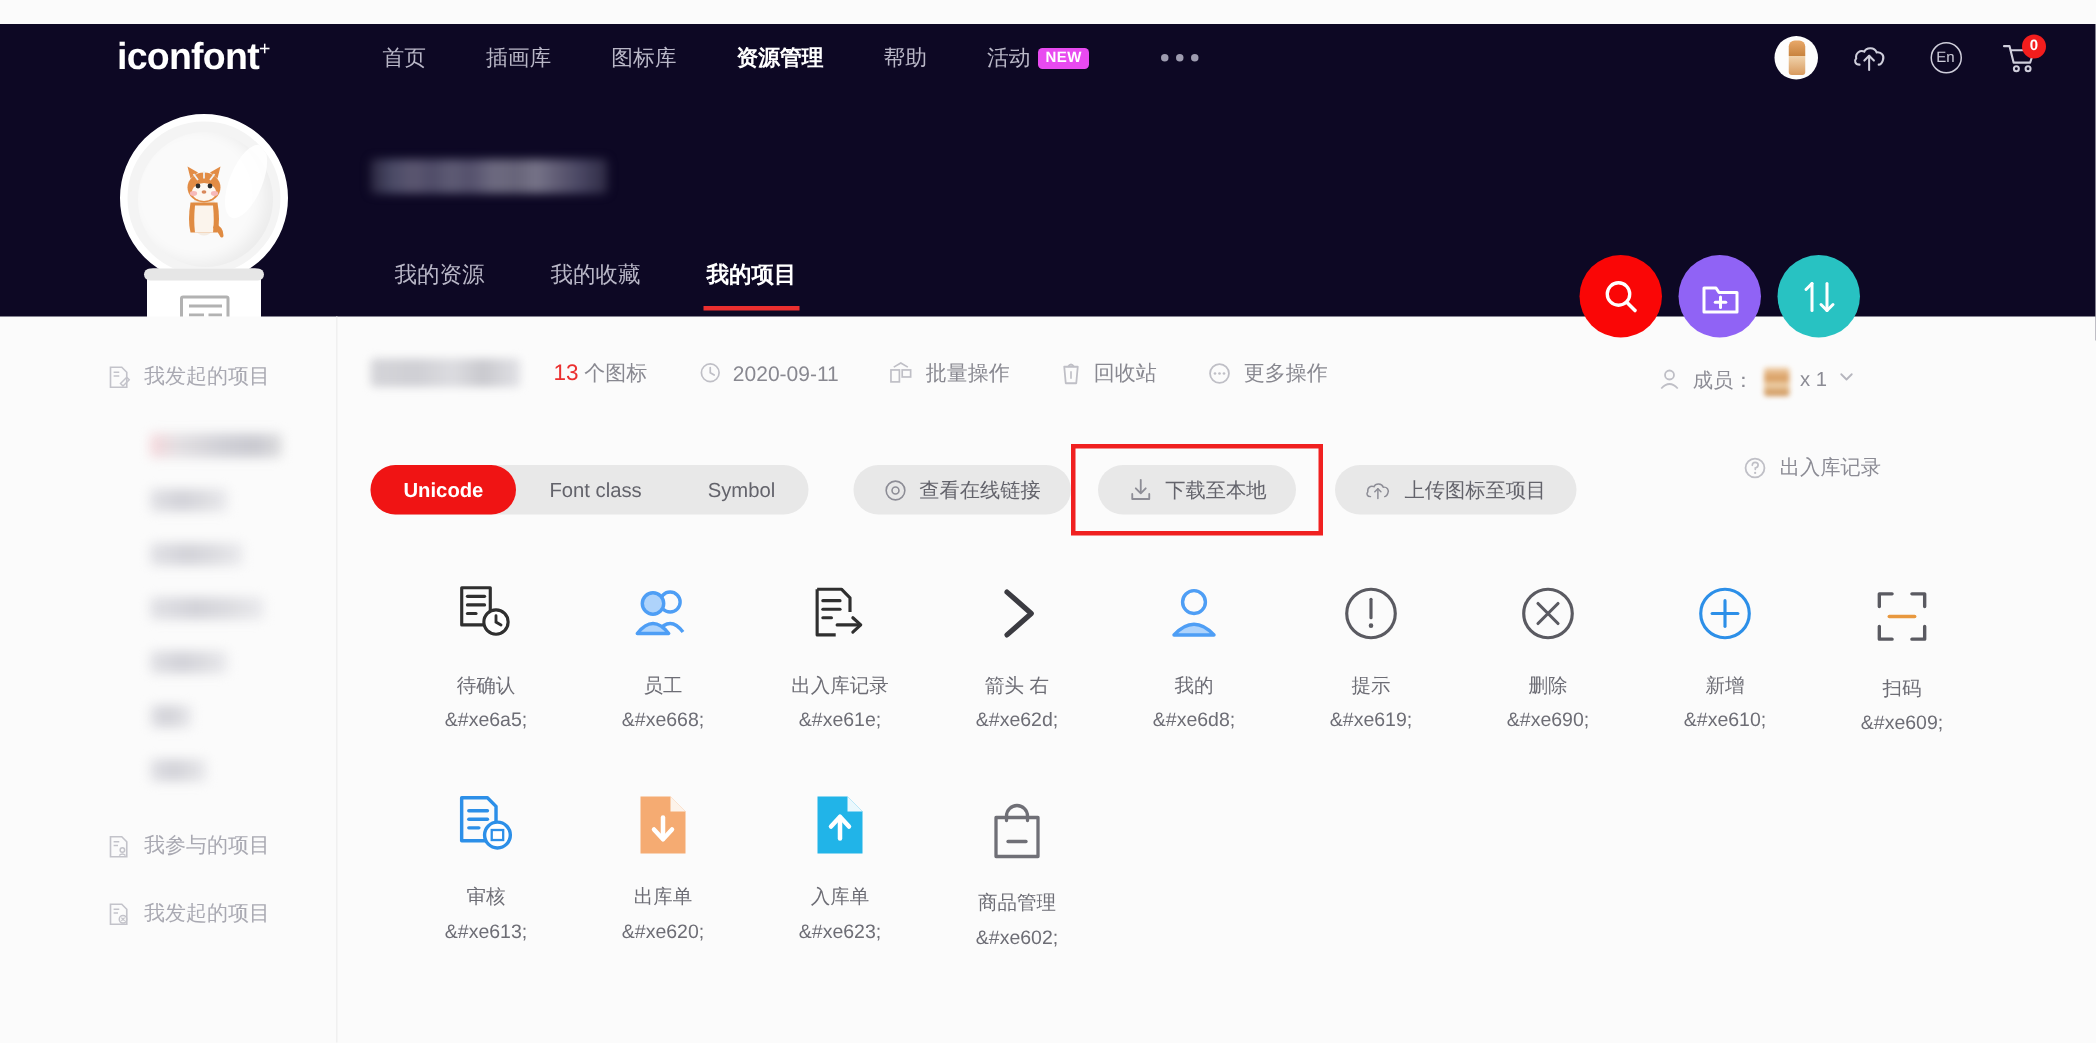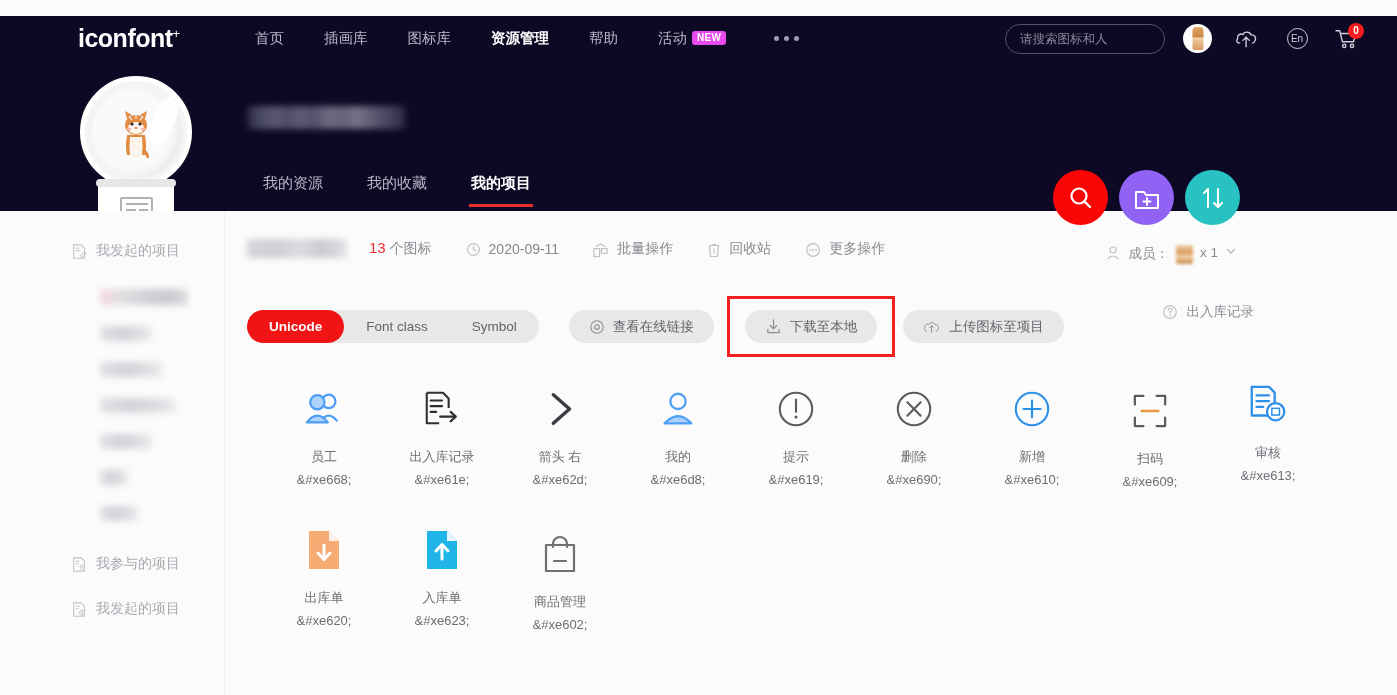--- a/index.html
+++ b/index.html
@@ -290,21 +290,21 @@
     border-radius: 3px;
     filter: blur(3px);
     background: linear-gradient(90deg,#d5d5d9 0%,#cfcfd4 30%,#dcdce0 55%,#c9c9ce 75%,#e2e2e6 100%);
   }
   .icon-count {
     margin-left: 22px;
     white-space: nowrap;
   }
   .icon-count b { color: #eb2f2f; font-weight: normal; font-size: 15px; }
   .pb-item {
-    display: flex; align-items: flex-end;
+    display: flex; align-items: center;
     gap: 8px;
     margin-left: 34px;
     cursor: pointer;
     white-space: nowrap;
   }
   .members {
     position: absolute; right: 160px; top: 34px;
     display: flex; align-items: flex-start;
     gap: 7px;
     font-size: 13.5px;
@@ -353,21 +353,21 @@
     gap: 8px;
     padding: 0 20px;
     font-size: 13.5px;
     color: #63636b;
     cursor: pointer;
     white-space: nowrap;
   }
   .redbox {
     border: 3px solid #f02020;
     padding: 11px 15px;
-    margin-left: 13px;
+    margin-left: 0;
     margin-right: 8px;
   }
   .help {
     position: absolute; right: 143px; top: 92px;
     display: flex; align-items: center;
     gap: 9px;
     font-size: 13.5px;
     color: #8b8b94;
     cursor: pointer;
   }
@@ -421,27 +421,20 @@
       <div class="navlink">帮助</div>
       <div class="navlink"><span>活动</span><span class="badge-new">NEW</span></div>
       <div class="navdots">
           <i></i>
           <i></i>
           <i></i>
         </div>
     </div>
 
     <div class="nav-right">
-      <div class="searchbox">
-        <input type="text" placeholder="请搜索图标和人" style="">
-        <svg width="15" height="15" viewBox="0 0 20 20">
-          <circle cx="8.5" cy="8.5" r="6" fill="none" stroke="#a4a2b4" stroke-width="1.5"></circle>
-          <line x1="13" y1="13" x2="18" y2="18" stroke="#a4a2b4" stroke-width="1.5" stroke-linecap="round"></line>
-        </svg>
-      </div>
 
       <div class="avatar-sm">
           <div class="fig"></div>
         </div>
 
       <div class="ico-btn">
         <svg width="24" height="20" viewBox="0 0 26 22">
           <path d="M5 15.5 C1.5 15.5 1 12.5 2.5 11 C1.8 7 5.5 4.5 8.5 6 C10 2.5 16 2.5 17.5 6.5 C21 6 23.5 9 22 12.5 C21.3 14.5 20 15.5 19 15.5" fill="none" stroke="#cfcedb" stroke-width="1.5" stroke-linecap="round"></path>
           <line x1="12" y1="19.5" x2="12" y2="9" stroke="#cfcedb" stroke-width="1.5" stroke-linecap="round"></line>
           <polyline points="8.5,12.5 12,9 15.5,12.5" fill="none" stroke="#cfcedb" stroke-width="1.5" stroke-linecap="round" stroke-linejoin="round"></polyline>
@@ -669,20 +662,34 @@
       <svg width="16" height="16" viewBox="0 0 16 16">
         <circle cx="8" cy="8" r="6.3" fill="none" stroke="#bfbfc6" stroke-width="1.2"></circle>
         <path d="M6.2 6.2 q0 -2 1.9 -2 q2 0 2 1.8 q0 1.5 -1.9 2 l0 1" fill="none" stroke="#bfbfc6" stroke-width="1.1" stroke-linecap="round"></path>
         <circle cx="8.1" cy="11.3" r="0.75" fill="#bfbfc6"></circle>
       </svg>
       <span>出入库记录</span>
     </div>
 
     <div class="grid">
 
+      <div class="cell">
+        <div class="glyph">
+          <svg width="40" height="40" viewBox="0 0 42 42">
+            <path d="M4 3 h20 l0 26 h-20 z" fill="none" stroke="#2f2f2f" stroke-width="2.2" stroke-linejoin="round"></path>
+            <line x1="8" y1="9" x2="20" y2="9" stroke="#2f2f2f" stroke-width="2.2" stroke-linecap="round"></line>
+            <line x1="8" y1="15" x2="20" y2="15" stroke="#2f2f2f" stroke-width="2.2" stroke-linecap="round"></line>
+            <line x1="8" y1="21" x2="14" y2="21" stroke="#2f2f2f" stroke-width="2.2" stroke-linecap="round"></line>
+            <circle cx="28" cy="27" r="8.5" fill="#fff" stroke="#2f2f2f" stroke-width="2.2"></circle>
+            <polyline points="28,22.5 28,27 31.5,29" fill="none" stroke="#2f2f2f" stroke-width="2" stroke-linecap="round"></polyline>
+          </svg>
+        </div>
+        <div class="cname">待确认</div>
+        <div class="ccode">&amp;#xe6a5;</div>
+      </div>
 
       <div class="cell">
         <div class="glyph">
           <svg width="40" height="40" viewBox="0 0 42 42">
             <circle cx="26" cy="13" r="7" fill="none" stroke="#4e9ef5" stroke-width="2.4"></circle>
             <path d="M17 34 q9 -12 18 0" fill="none" stroke="#4e9ef5" stroke-width="2.4" stroke-linejoin="round"></path>
             <circle cx="14" cy="14" r="7.5" fill="#aed3fb" stroke="#4e9ef5" stroke-width="2.4"></circle>
             <path d="M3 35 q11 -14 22 0 z" fill="#aed3fb" stroke="#4e9ef5" stroke-width="2.4" stroke-linejoin="round"></path>
           </svg>
         </div>

